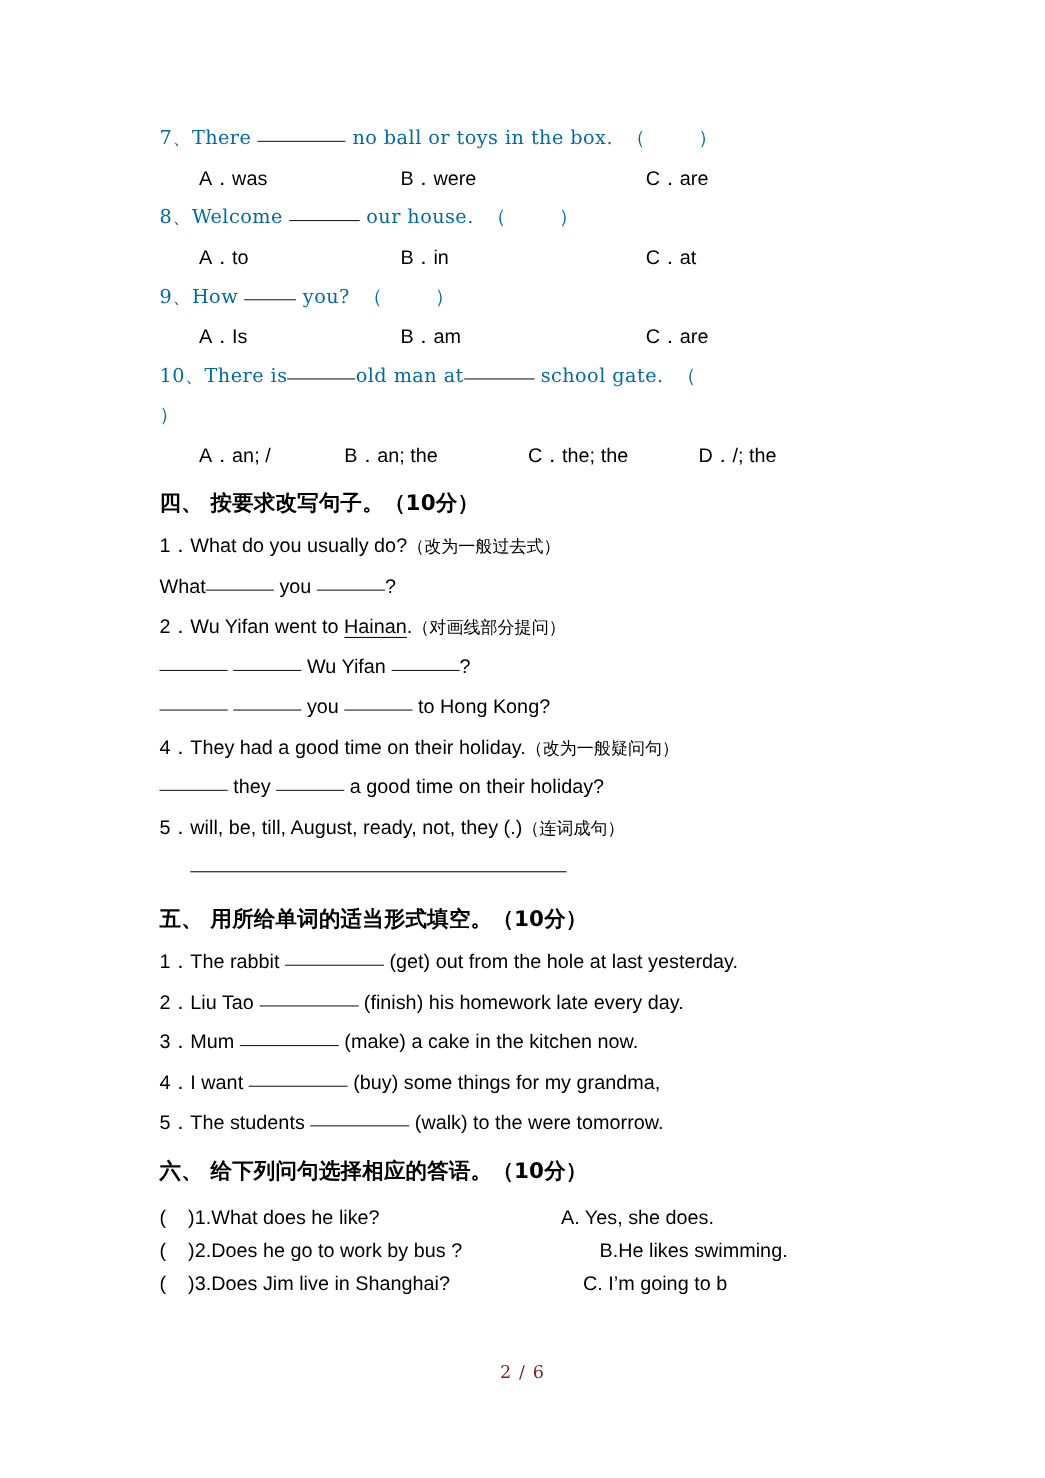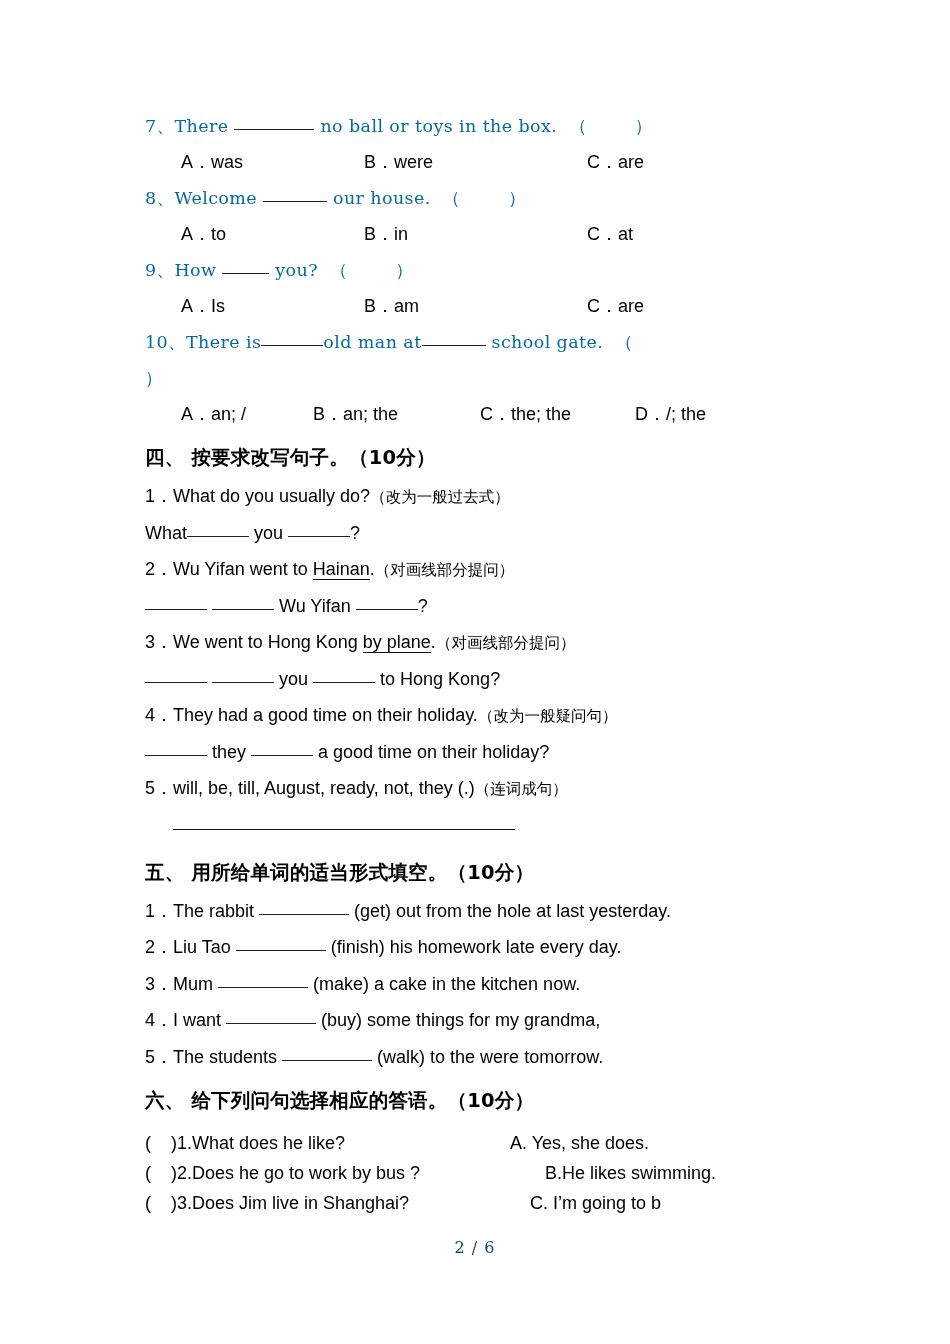--- a/index.html
+++ b/index.html
@@ -123,21 +123,21 @@
 
   
   .footer {
     position: absolute;
     left: 0;
     top: 1238px;
     width: 950px;
     text-align: center;
     font-family: "DejaVu Serif", "Liberation Serif", serif;
     font-size: 16px;
-    color: #0c4a6e;
+    color: #7f1d1d;
     letter-spacing: 1px;
   }
 </style>
 </head>
 <body>
 
 <div class="page">
   <div class="content">
 
     <div class="mc-q"><span>7、There </span><span class="blank-ul" style="width:80px"></span><span> no ball or toys in the box.  （        ）</span></div>
@@ -173,21 +173,20 @@
     <div class="sec-head">四、 按要求改写句子。（10分）</div>
 
     <div class="q"><span>1．What do you usually do?</span><span class="cjk-note">（改为一般过去式）</span></div>
 
     <div class="q"><span>What</span><span class="blank-ul" style="width:62px"></span><span> you </span><span class="blank-ul" style="width:62px"></span><span>?</span></div>
 
     <div class="q"><span>2．Wu Yifan went to </span><span class="u-word">Hainan</span><span>.</span><span class="cjk-note">（对画线部分提问）</span></div>
 
     <div class="q"><span class="blank-ul" style="width:62px"></span><span> </span><span class="blank-ul" style="width:62px"></span><span> Wu Yifan </span><span class="blank-ul" style="width:62px"></span><span>?</span></div>
 
-    <div class="q"><span>3．We went to Hong Kong </span><span class="u-word">by plane</span><span>.</span><span class="cjk-note">（对画线部分提问）</span></div>
 
     <div class="q"><span class="blank-ul" style="width:62px"></span><span> </span><span class="blank-ul" style="width:62px"></span><span> you </span><span class="blank-ul" style="width:62px"></span><span> to Hong Kong?</span></div>
 
     <div class="q"><span>4．They had a good time on their holiday.</span><span class="cjk-note">（改为一般疑问句）</span></div>
 
     <div class="q"><span class="blank-ul" style="width:62px"></span><span> they </span><span class="blank-ul" style="width:62px"></span><span> a good time on their holiday?</span></div>
 
     <div class="q"><span>5．will, be, till, August, ready, not, they (.)</span><span class="cjk-note">（连词成句）</span></div>
 
     <div class="long-line-row">

